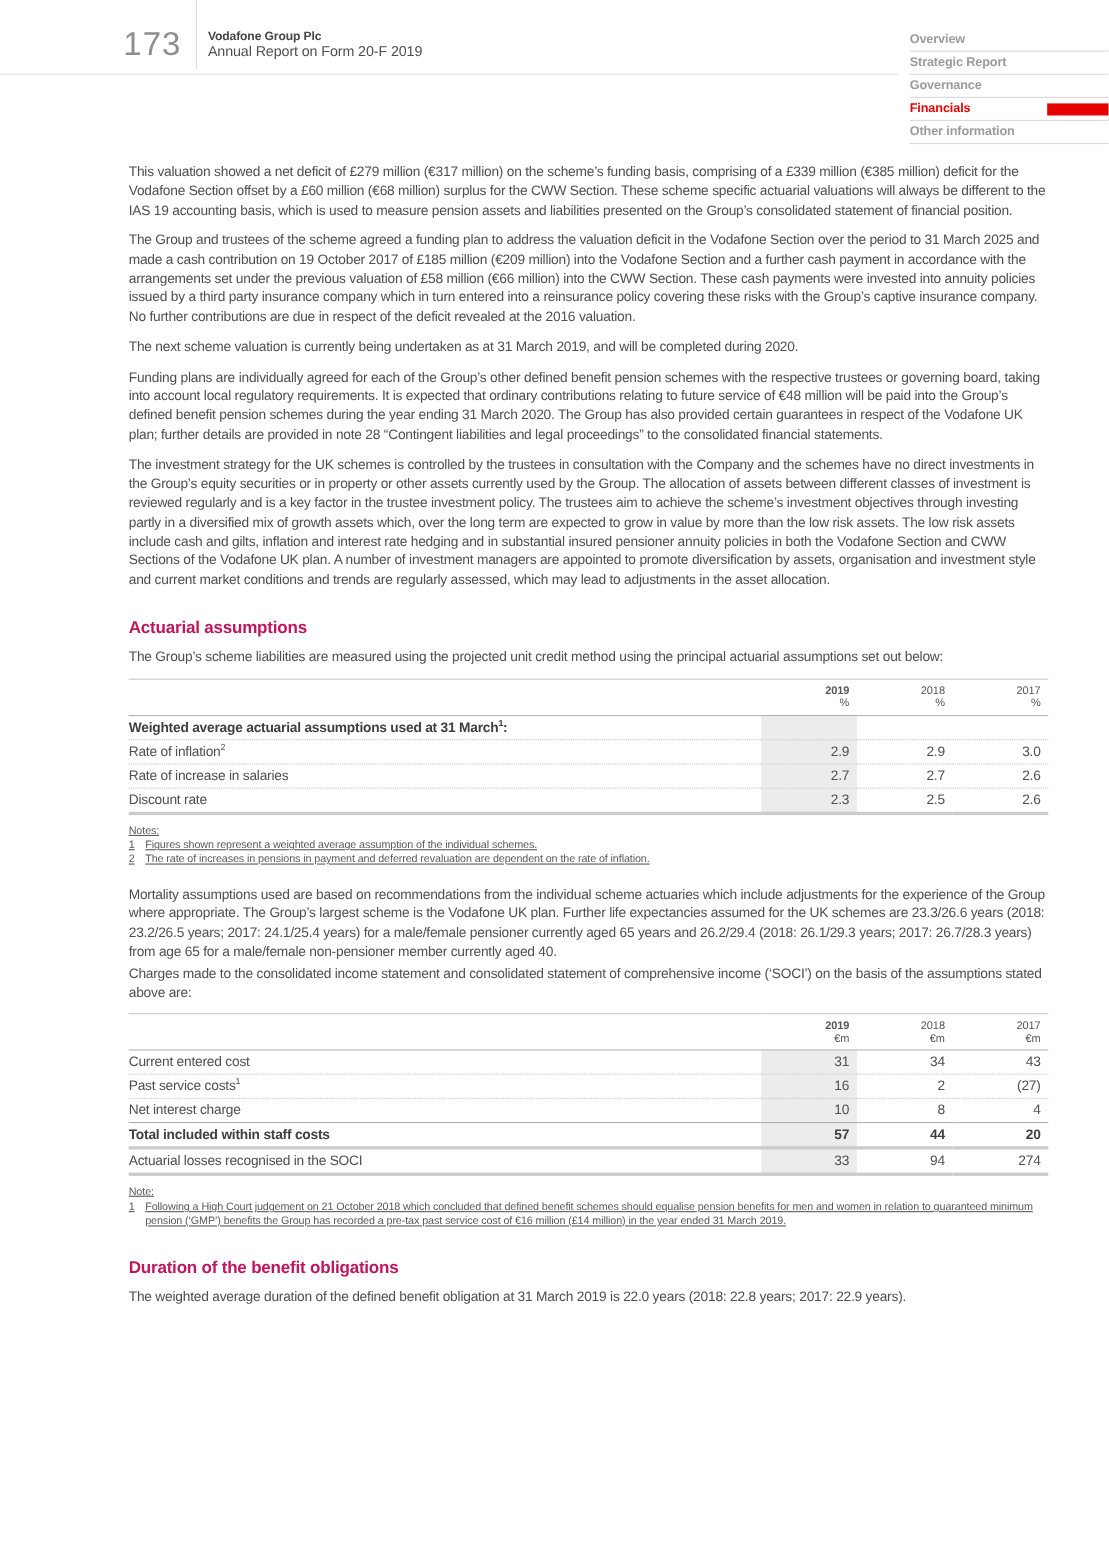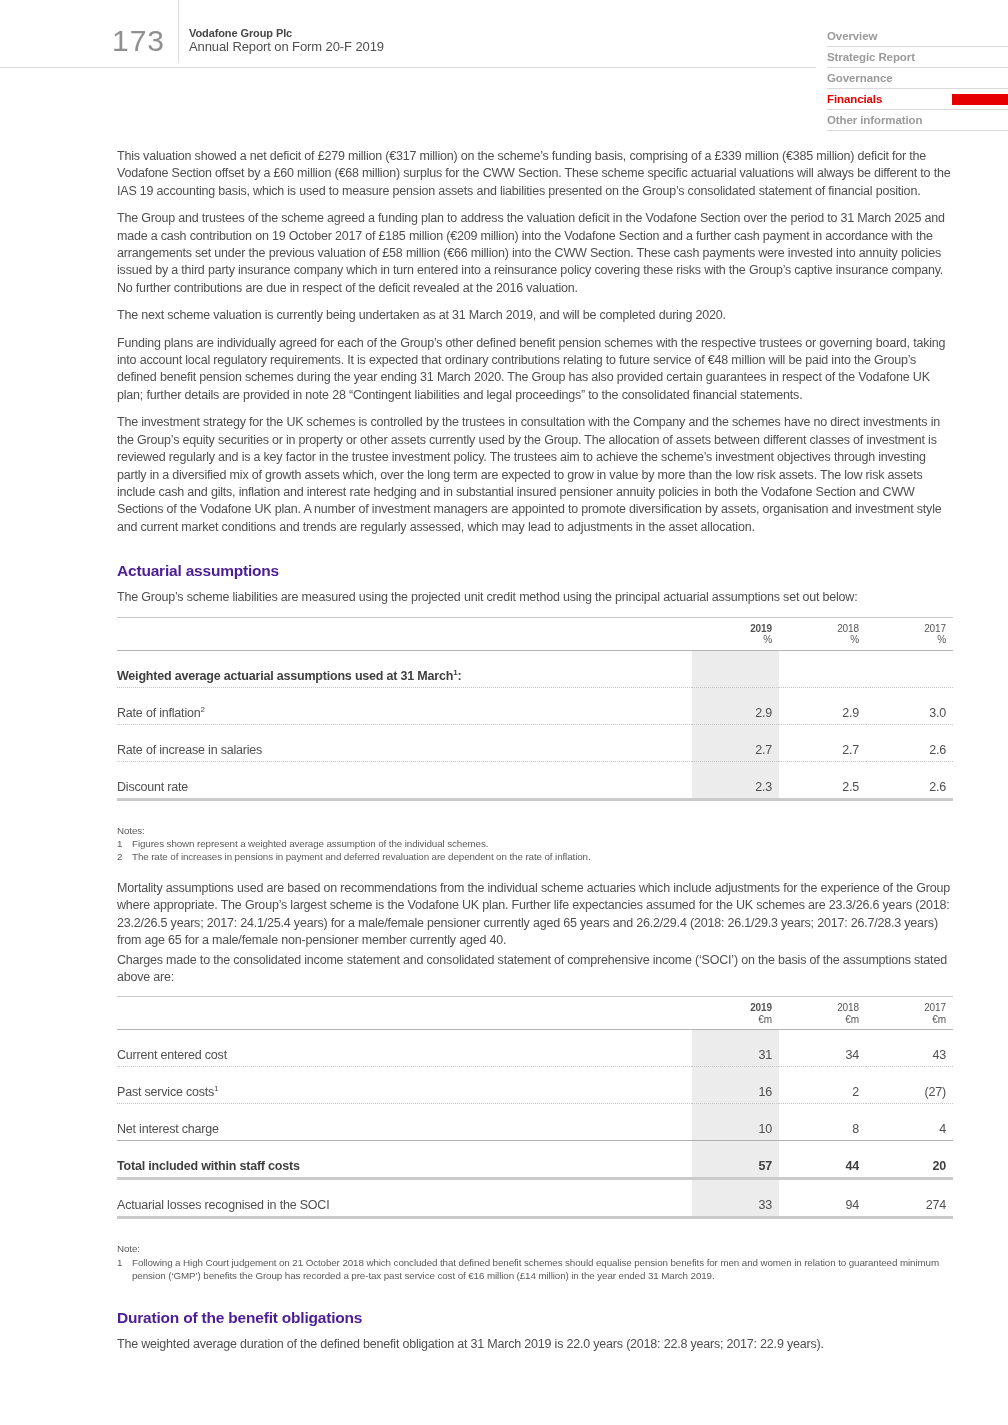--- a/index.html
+++ b/index.html
@@ -36,47 +36,47 @@
 
   
   .content { margin-left: 117px; width: 836px; padding-top: 80px; }
   .content p {
     margin: 0 0 10px 0;
     font-size: 12.5px; line-height: 17.4px; color: #4f4f4f; letter-spacing: -0.2px;
   }
   p.mt-lg { margin-top: 16px; margin-bottom: 2px; }
   .red-heading {
     margin: 26px 0 9px 0;
-    font-size: 15.5px; font-weight: bold; color: #4c1d95; letter-spacing: -0.2px;
+    font-size: 15.5px; font-weight: bold; color: #be185d; letter-spacing: -0.2px;
   }
 
   
   .fin-table { width: 100%; border-collapse: collapse; table-layout: fixed; margin-top: 6px; }
   .fin-table col.c-num { width: 87px; }
   .fin-table thead tr { border-top: 1px solid #cccccc; border-bottom: 1px solid #b3b3b3; }
   .fin-table thead th {
     padding: 5px 7px 4px 0; text-align: right; vertical-align: top;
     font-size: 10px; font-weight: normal; color: #555; line-height: 11.5px; letter-spacing: -0.1px;
   }
   .fin-table thead th .yr-bold { font-weight: bold; }
   .fin-table tbody tr { border-bottom: 1px dotted #c6c6c6; }
   .fin-table tbody tr:last-child { border-bottom: 3px solid #cbcbcb; }
   .fin-table tbody td {
-    padding: 18px 0 4px 0;
+    padding: 3px 0 4px 0;
     font-size: 12.5px; color: #4f4f4f; letter-spacing: -0.2px;
   }
   .fin-table tbody td.num { text-align: right; padding-right: 7px; }
   .fin-table td.col2019 { background: #ececec; }
   .fin-table .bold-cell { font-weight: bold; color: #3f3f3f; }
   .fin-table tr.row-total { border-top: 1px solid #b0b0b0; border-bottom: 3px solid #cbcbcb; }
   .fin-table tr.row-total td { font-weight: bold; color: #3f3f3f; }
   sup { font-size: 8px; line-height: 0; vertical-align: super; }
 
   
-  .notes-block { margin-top: 24px; font-size: 9.8px; line-height: 12.8px; color: #5a5a5a; letter-spacing: -0.1px; }
+  .notes-block { margin-top: 9px; font-size: 9.8px; line-height: 12.8px; color: #5a5a5a; letter-spacing: -0.1px; text-decoration: underline; }
   .notes-label { margin-bottom: 1px; }
   .note-line { display: flex; }
   .note-num { flex: 0 0 15px; }
   .note-text { flex: 1; }
 </style>
 </head>
 <body>
 
 <div class="page">
 

